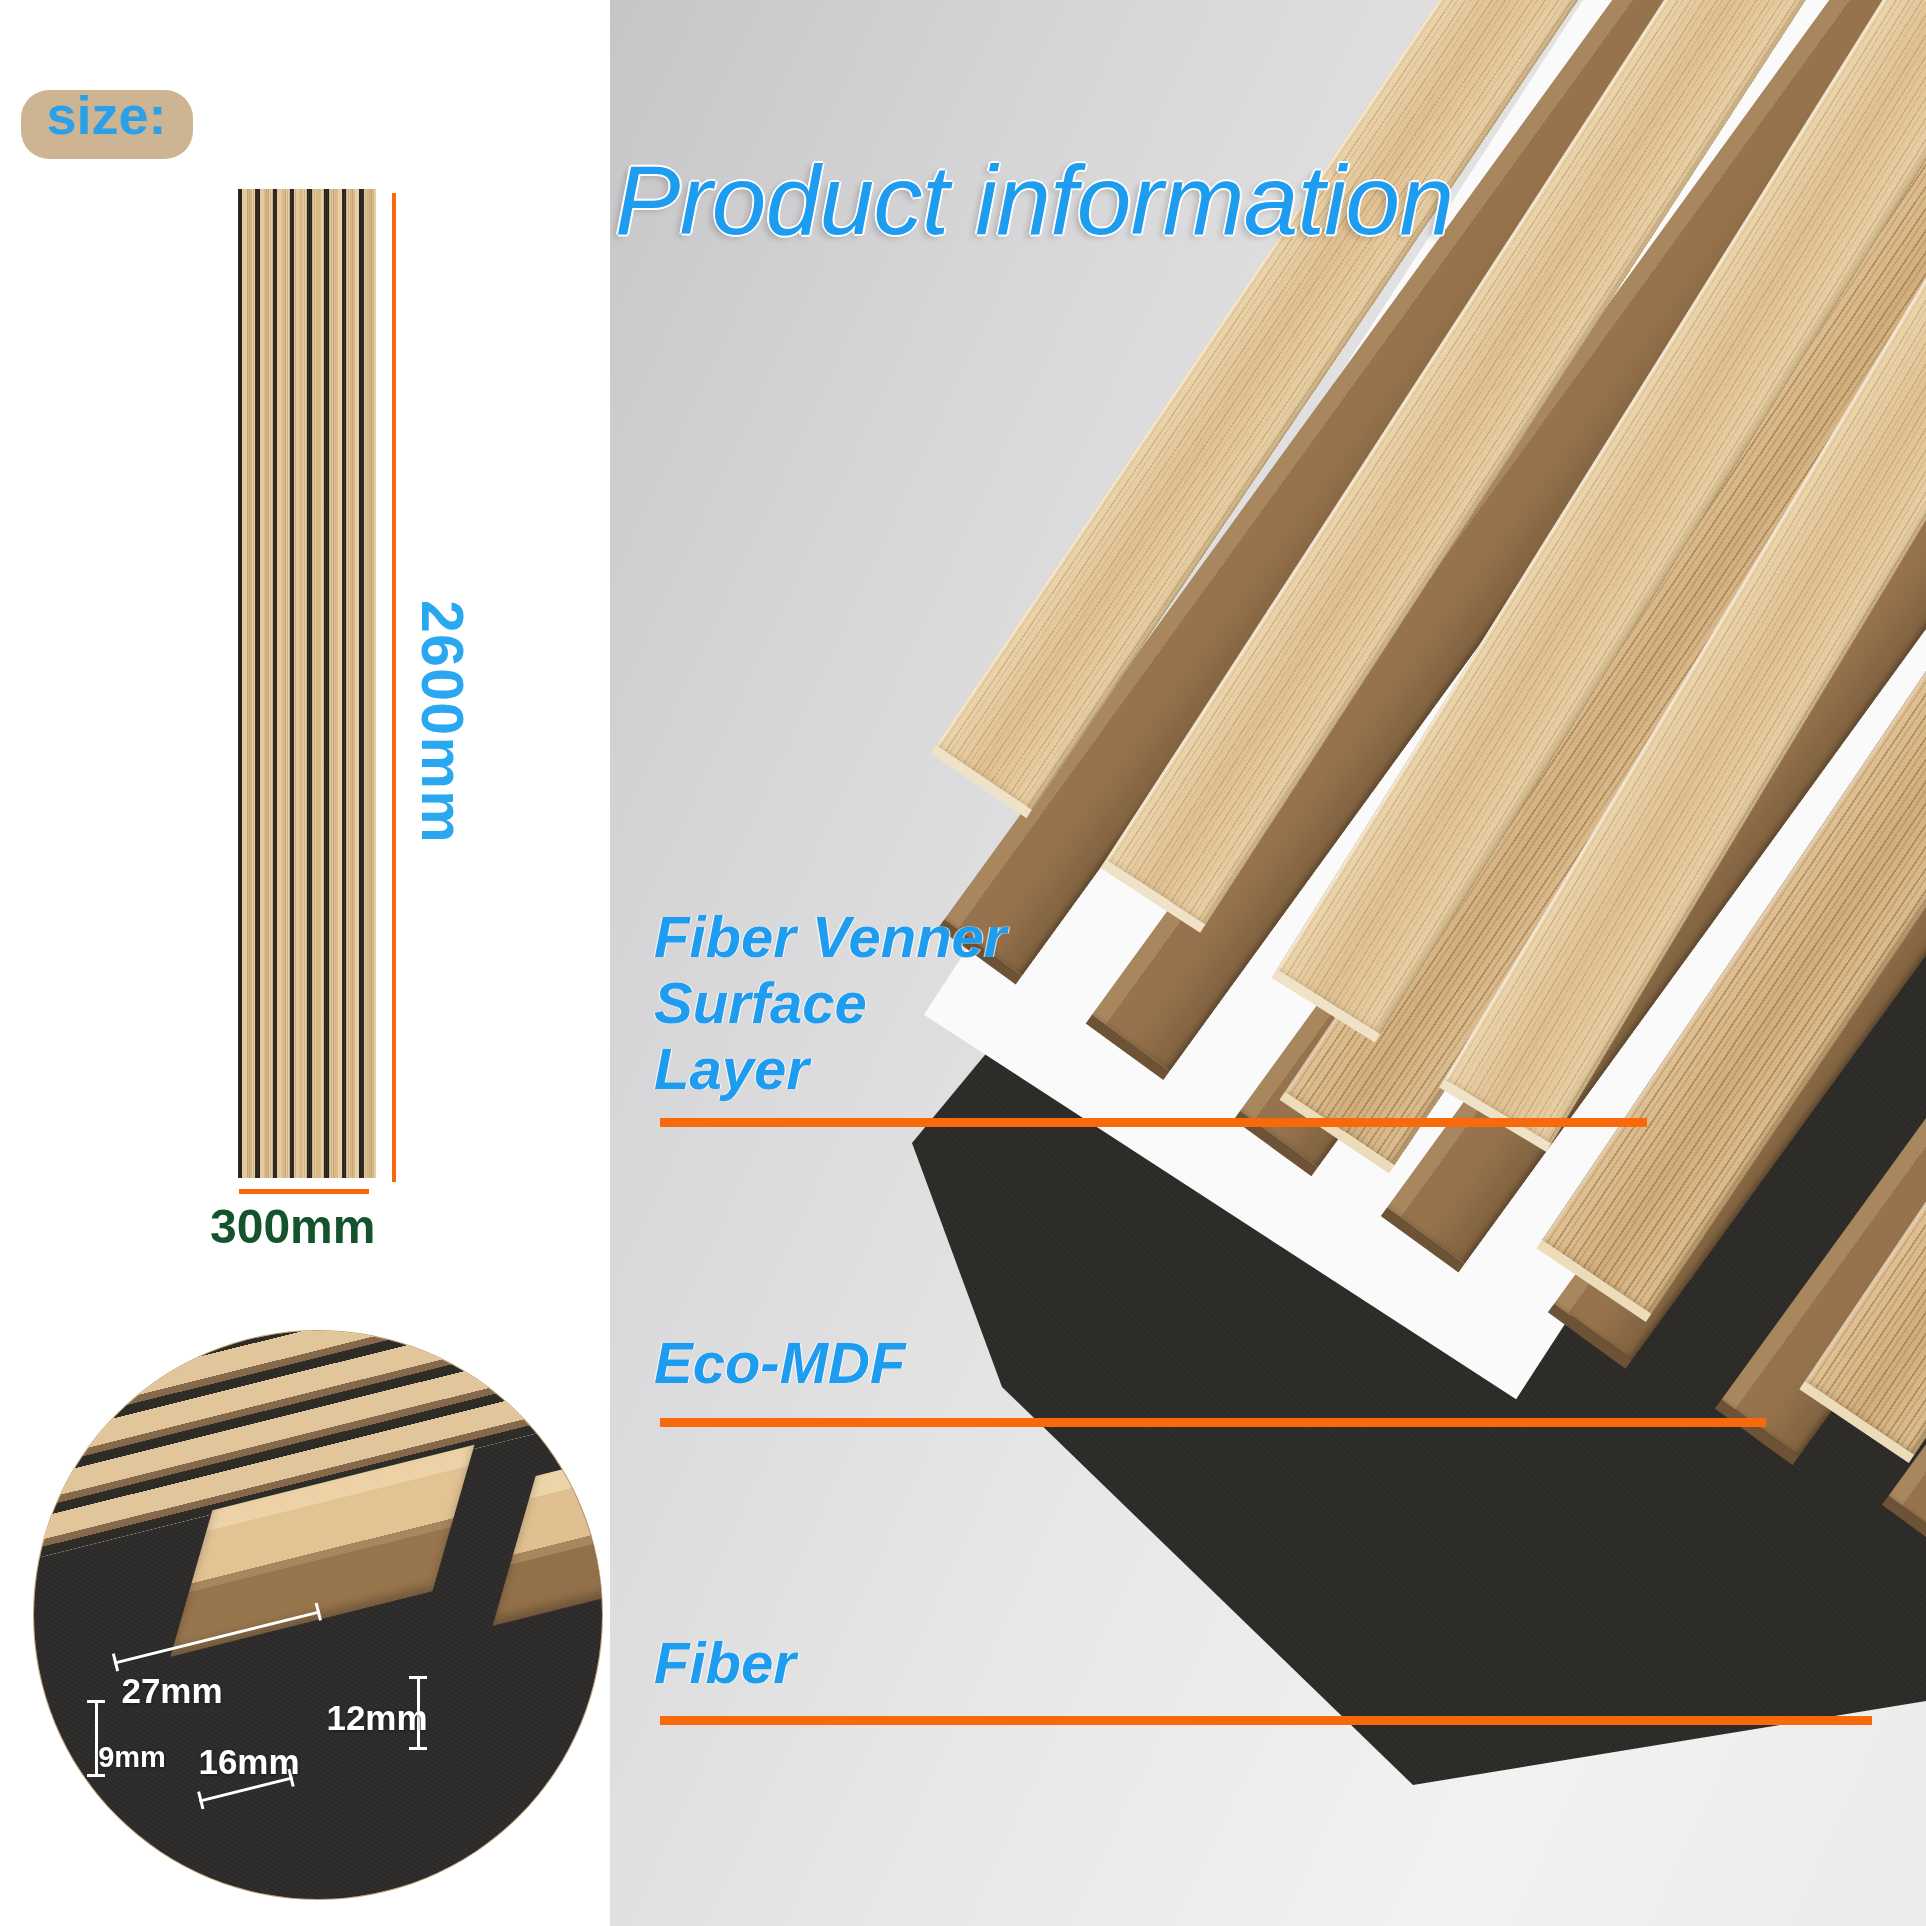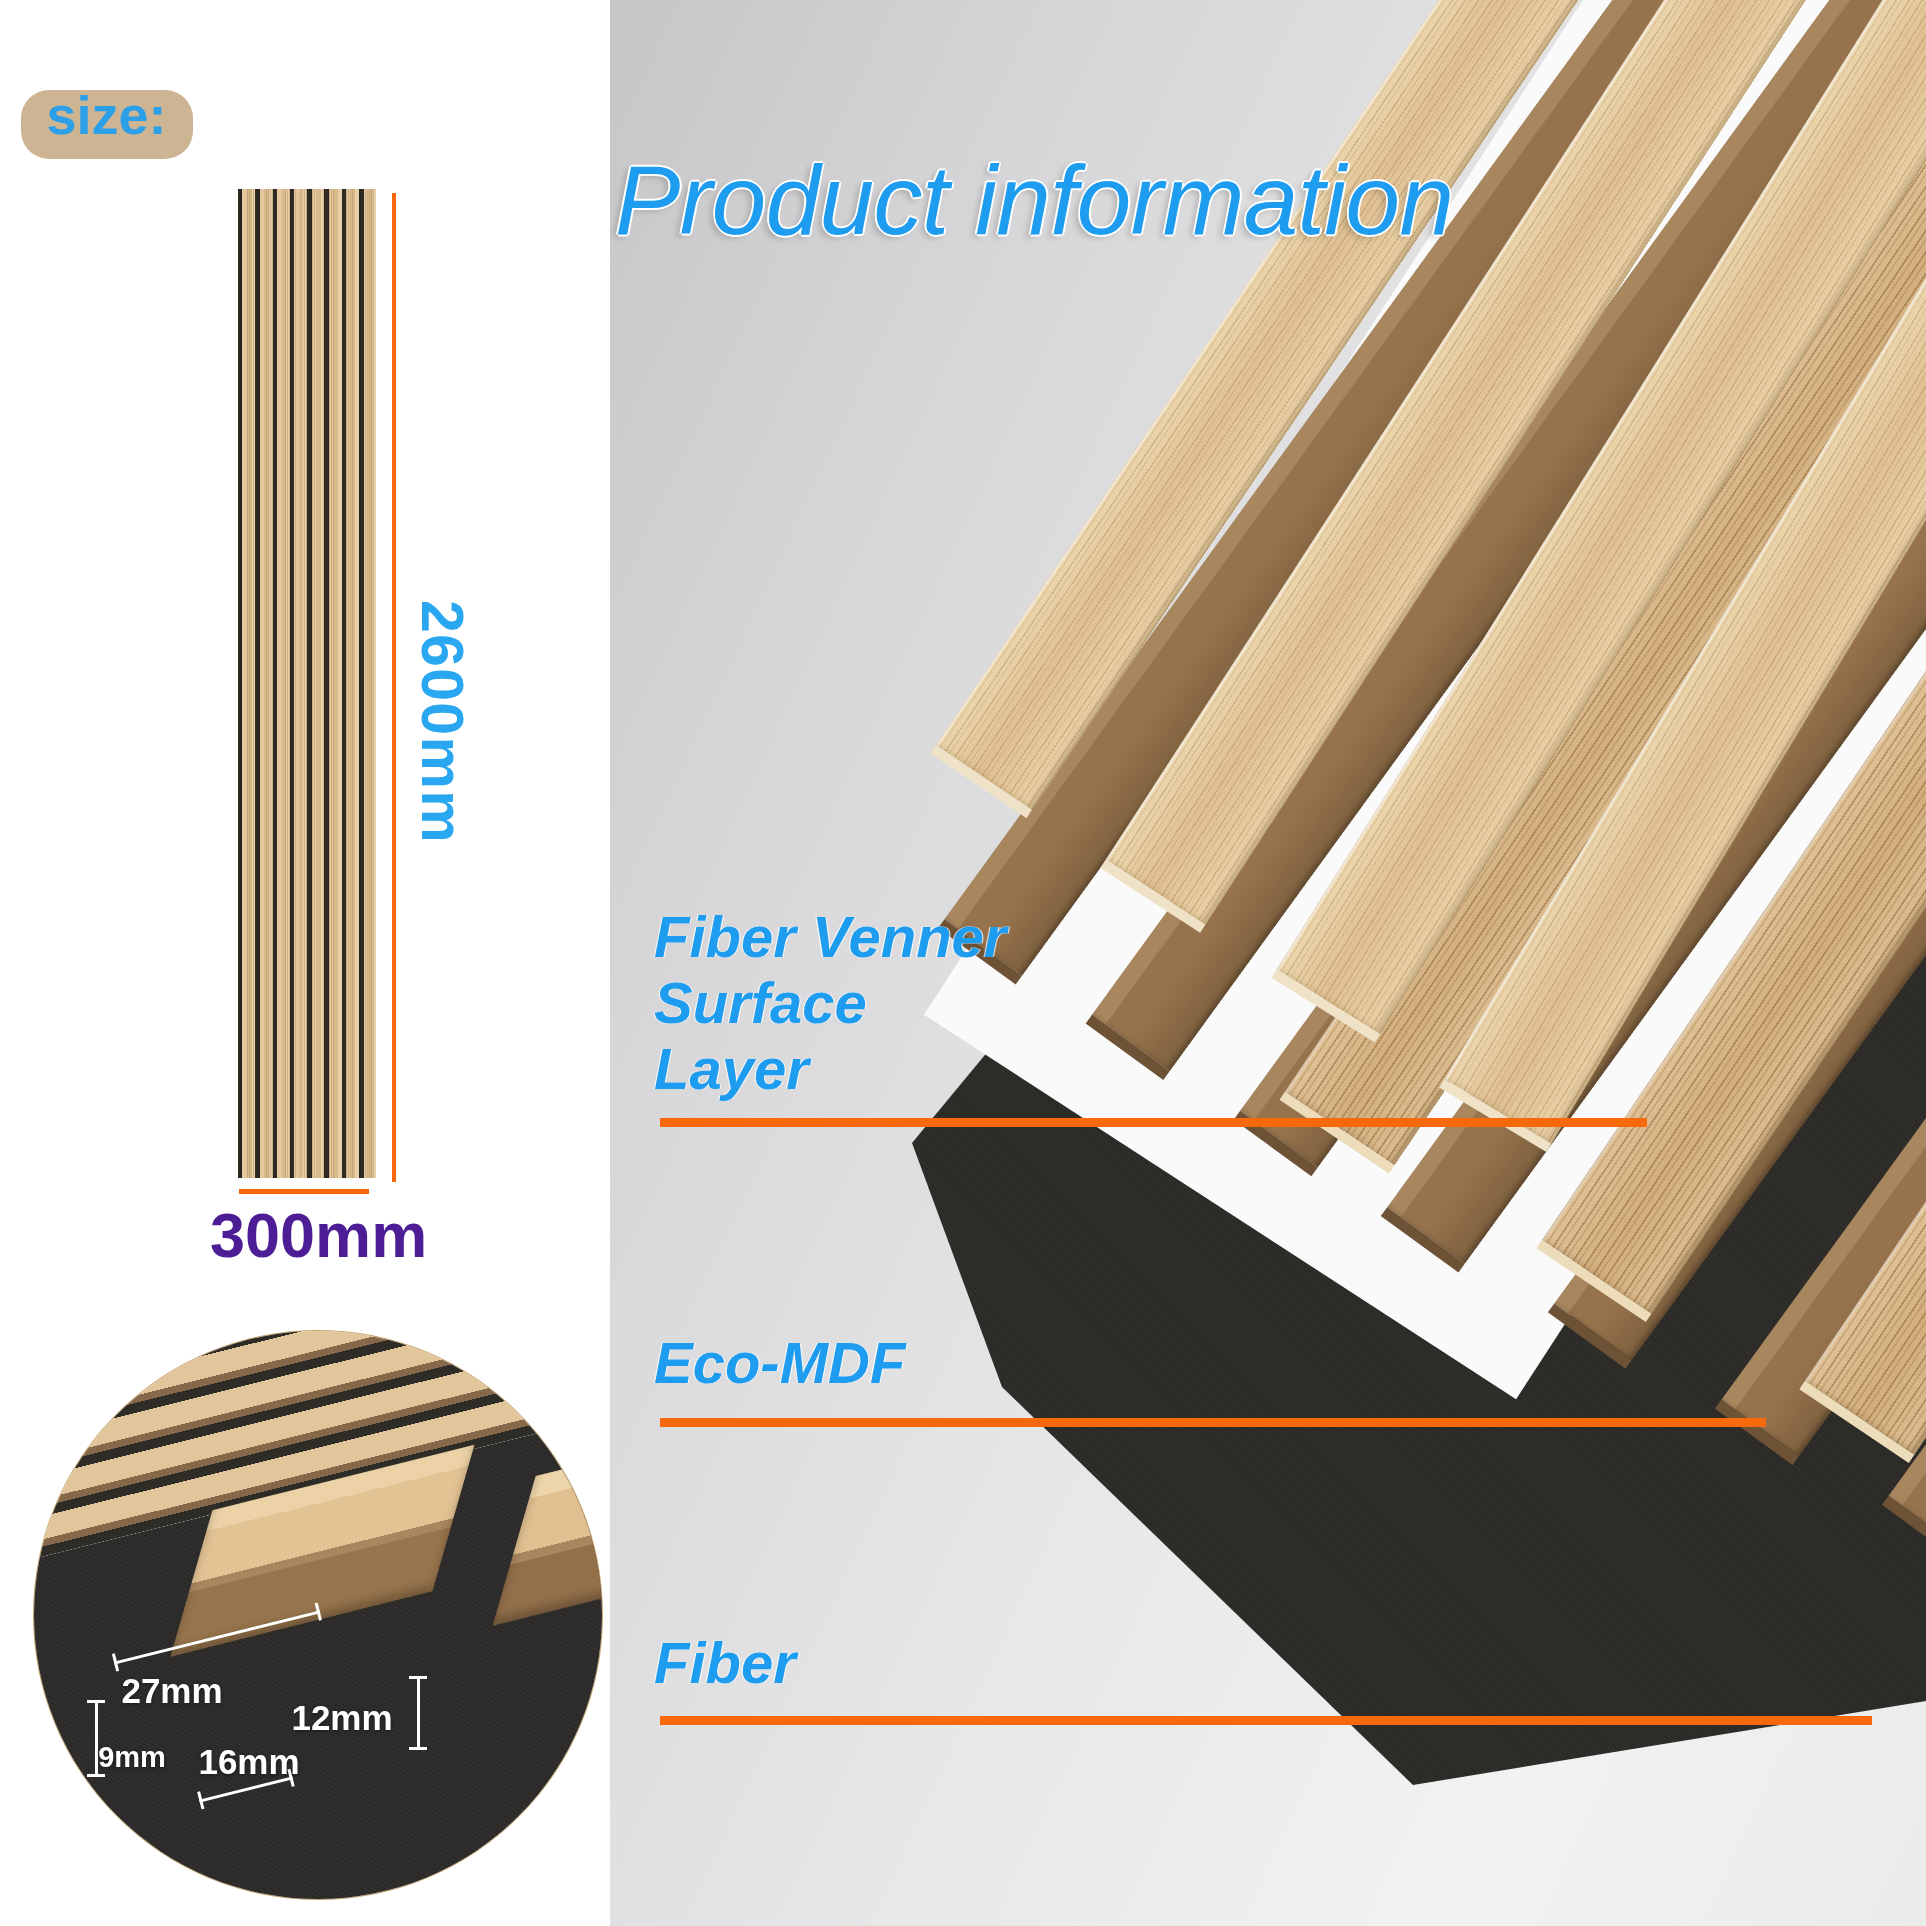--- a/index.html
+++ b/index.html
@@ -77,21 +77,21 @@
   }
   .vline-orange{position:absolute;left:392px;top:193px;width:3.9px;height:989px;background:#F8690B;z-index:10;}
   .hline-orange{position:absolute;left:239px;top:1189px;width:130px;height:5.1px;background:#F8690B;z-index:10;}
   .dim-v{
     position:absolute;left:408px;top:600px;z-index:10;
     writing-mode:vertical-rl;
     font-size:59px;font-weight:bold;color:#29A7F0;letter-spacing:1.3px;
   }
   .dim-h{
     position:absolute;left:210px;top:1199px;z-index:10;
-    font-size:63px;font-weight:bold;color:#4c1d95;
+    font-size:48px;font-weight:bold;color:#14532d;
   }
   
   .inset{
     position:absolute;left:33px;top:1330px;width:568px;height:568px;z-index:10;
     border:1.9px solid #C7A26A;border-radius:50%;background:#fff;overflow:hidden;
   }
   .inset-plane{
     position:absolute;left:-141px;top:64px;width:899px;height:642px;
     transform:rotate(-14deg);transform-origin:0 0;
   }
@@ -178,15 +178,15 @@
     <div class="inset-slat left"></div>
     <div class="inset-slat right"></div>
   </div>
   <div class="bracket h" style="left:77px;top:305px;width:212px;transform:rotate(-14deg);"></div>
   <div class="bracket v" style="left:61px;top:369px;height:77px;"></div>
   <div class="bracket h" style="left:164px;top:457px;width:96px;transform:rotate(-14deg);"></div>
   <div class="bracket v" style="left:383px;top:345px;height:74px;"></div>
   <div class="inset-dim" style="left:138px;top:360px;font-size:35px;">27mm</div>
   <div class="inset-dim" style="left:98px;top:426px;font-size:29px;">9mm</div>
   <div class="inset-dim" style="left:215px;top:431px;font-size:35px;">16mm</div>
-  <div class="inset-dim" style="left:308px;top:387px;font-size:35px;">12mm</div>
+  <div class="inset-dim" style="left:343px;top:387px;font-size:35px;">12mm</div>
 </div>
 
 
 </body></html>

